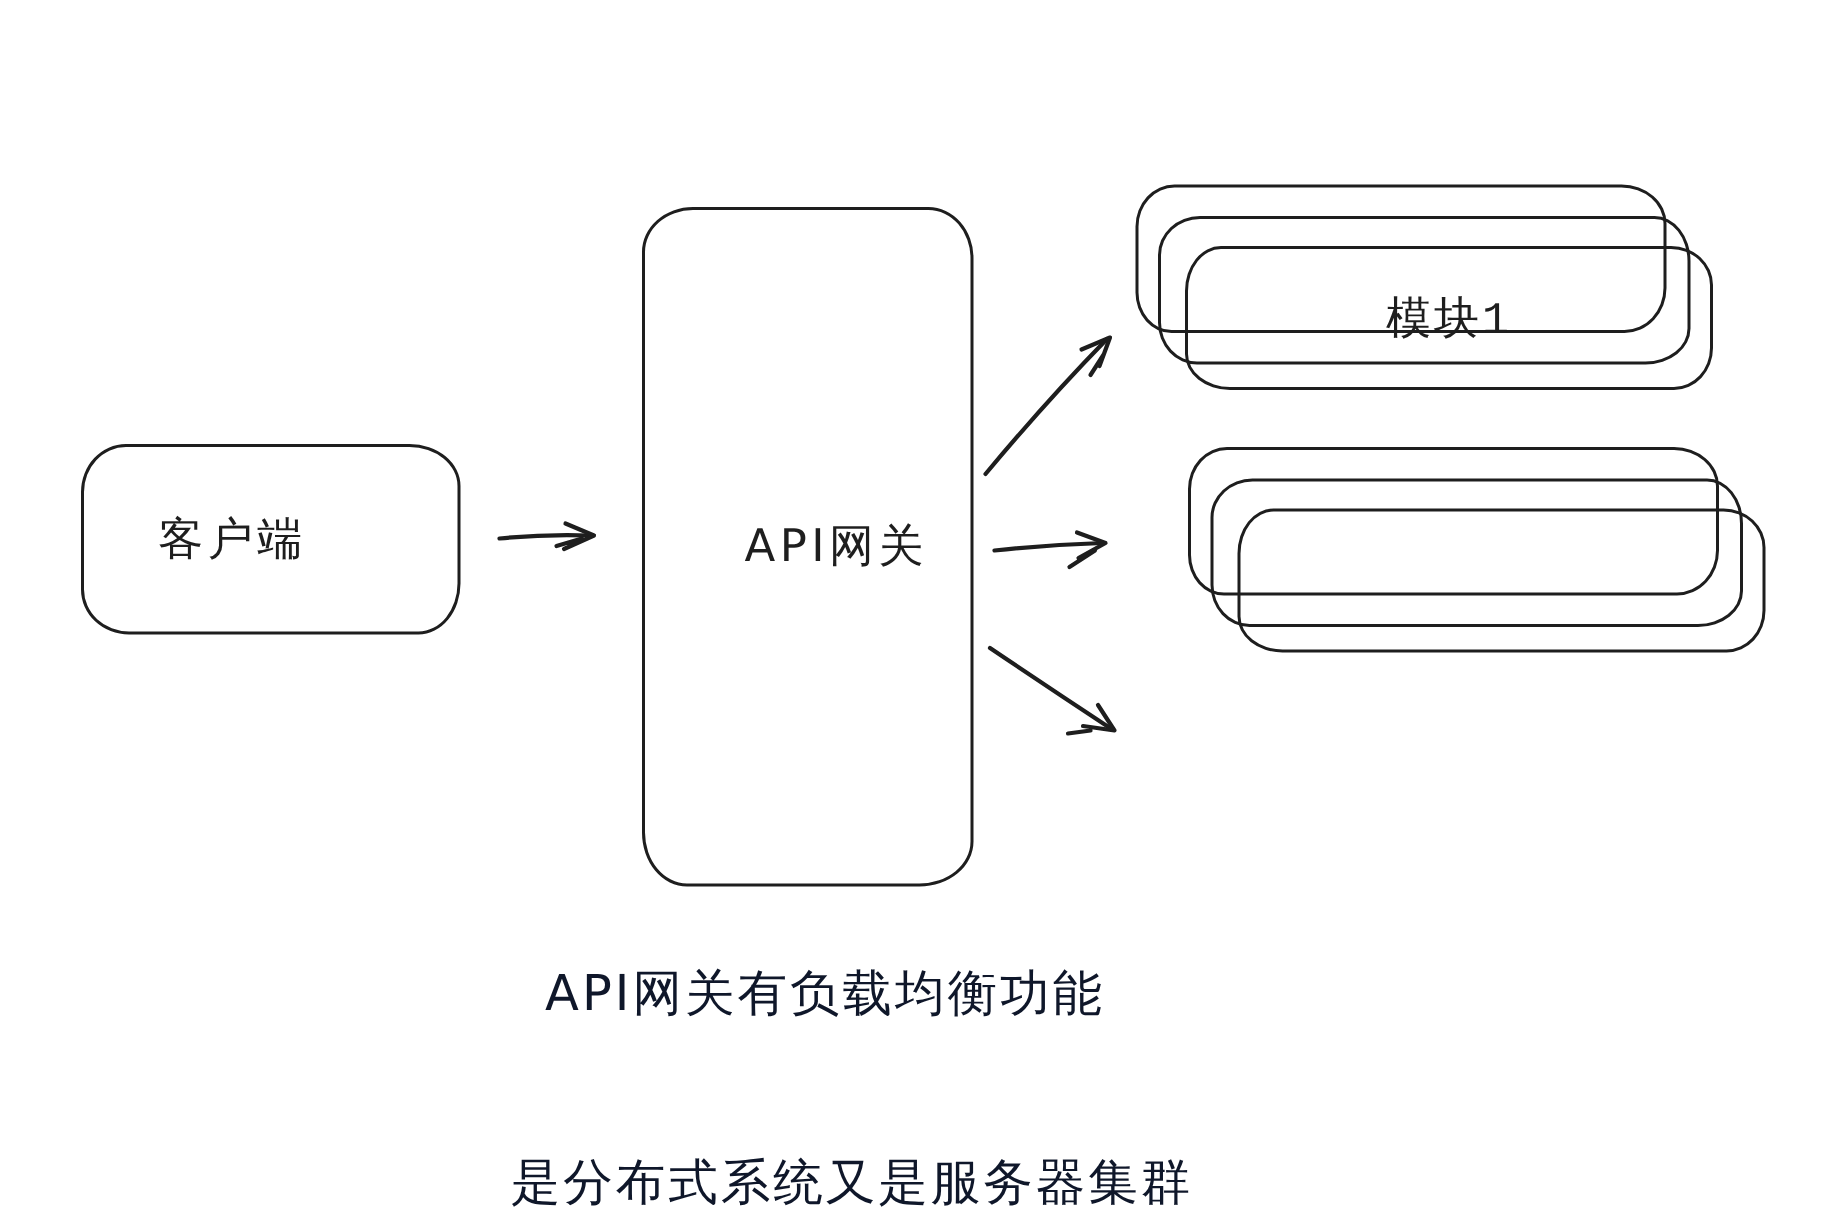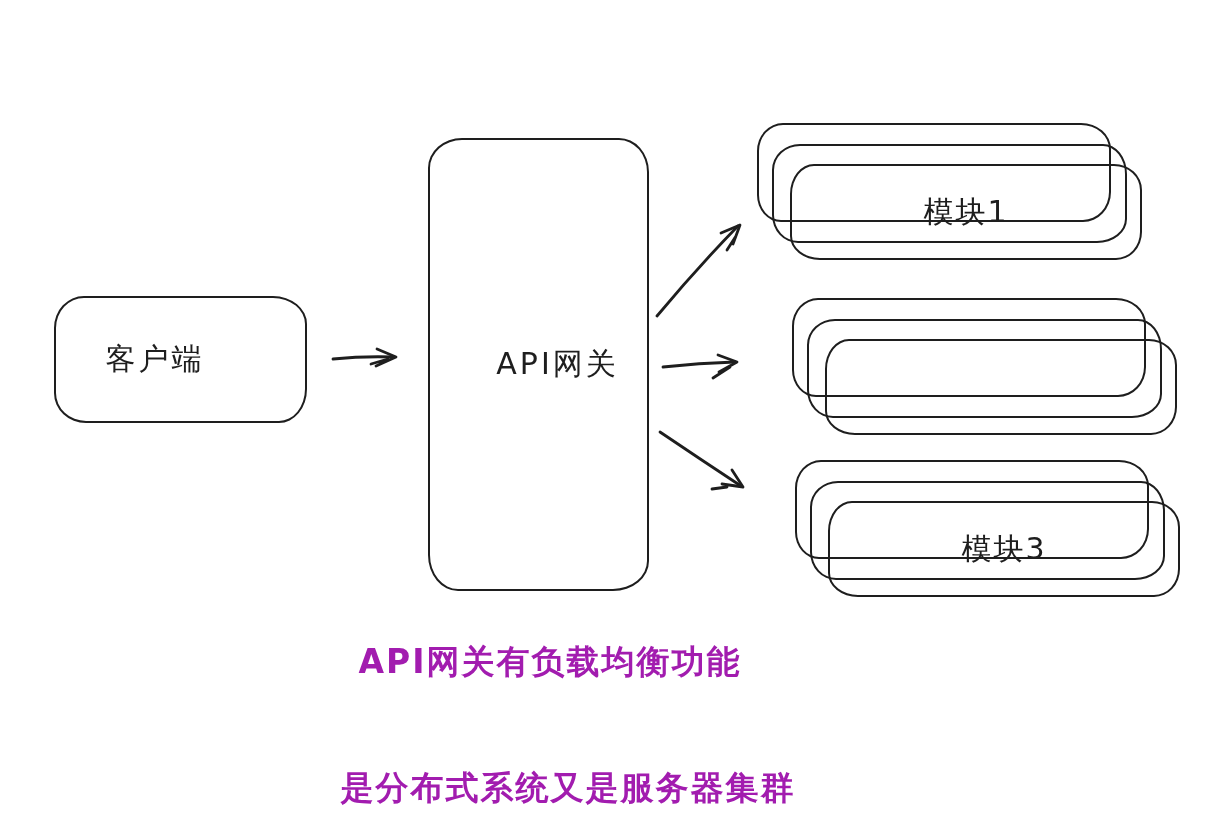--- a/index.html
+++ b/index.html
@@ -40,21 +40,21 @@
     border-radius: 30px 34px 28px 32px / 32px 28px 34px 30px;
   }
   .client-label { left: 54px; top: 296px; width: 202px; height: 127px; }
   
   .gateway-box {
     left: 428px; top: 138px; width: 221px; height: 453px;
     border-radius: 34px 30px 36px 30px / 30px 34px 30px 36px;
   }
   .gateway-label { left: 428px; top: 138px; width: 259px; height: 453px; }
   
-  .stack { position: absolute; width: 430px; height: 150px; }
+  .stack { position: absolute; width: 430px; height: 150px; font-family: Liberation Mono, monospace; }
   .stack-1 { left: 757px; top: 123px; }
   .stack-2 { left: 792px; top: 298px; }
   .stack-3 { left: 795px; top: 460px; }
   .stack .rect-back {
     left: 0; top: 0; width: 354px; height: 99px;
     border-radius: 26px 30px 28px 24px / 28px 26px 30px 27px;
   }
   .stack .rect-mid {
     left: 15px; top: 21px; width: 355px; height: 99px;
     border-radius: 28px 24px 30px 26px / 26px 30px 24px 28px;
@@ -64,23 +64,23 @@
     border-radius: 24px 28px 26px 30px / 30px 26px 28px 24px;
   }
   .stack .stack-label {
     left: 33px; top: 41px; width: 352px; height: 96px;
     font-size: 30px;
     letter-spacing: 2px;
   }
   
   .caption {
     position: absolute;
-    color: #a21caf;
+    color: #0f172a;
     font-size: 33px;
-    font-weight: 700;
+    font-weight: 400;
     letter-spacing: 2px;
     white-space: nowrap;
     transform: translateX(-50%);
   }
   .caption-1 { left: 550px; top: 640px; }
   .caption-2 { left: 568px; top: 766px; }
   
   .arrows-svg {
     position: absolute;
     left: 0; top: 0;
@@ -112,26 +112,20 @@
     <div class="sketch-rect rect-front"></div>
     <div class="node-label stack-label">模块1</div>
   </div>
 
   <div class="stack stack-2">
     <div class="sketch-rect rect-back"></div>
     <div class="sketch-rect rect-mid"></div>
     <div class="sketch-rect rect-front"></div>
   </div>
 
-  <div class="stack stack-3">
-    <div class="sketch-rect rect-back"></div>
-    <div class="sketch-rect rect-mid"></div>
-    <div class="sketch-rect rect-front"></div>
-    <div class="node-label stack-label">模块3</div>
-  </div>
 
   <svg class="arrows-svg" viewBox="0 0 1231 817" xmlns="http://www.w3.org/2000/svg">
 
     <g>
       <path class="arrow-stroke" d="M333,359 Q363,356 393,357"></path>
       <path class="arrow-stroke" d="M377,349 L396,357 L376,366 M371,364 L388,359"></path>
     </g>
 
     <g>
       <path class="arrow-stroke" d="M657,316 Q697,268 738,226"></path>

